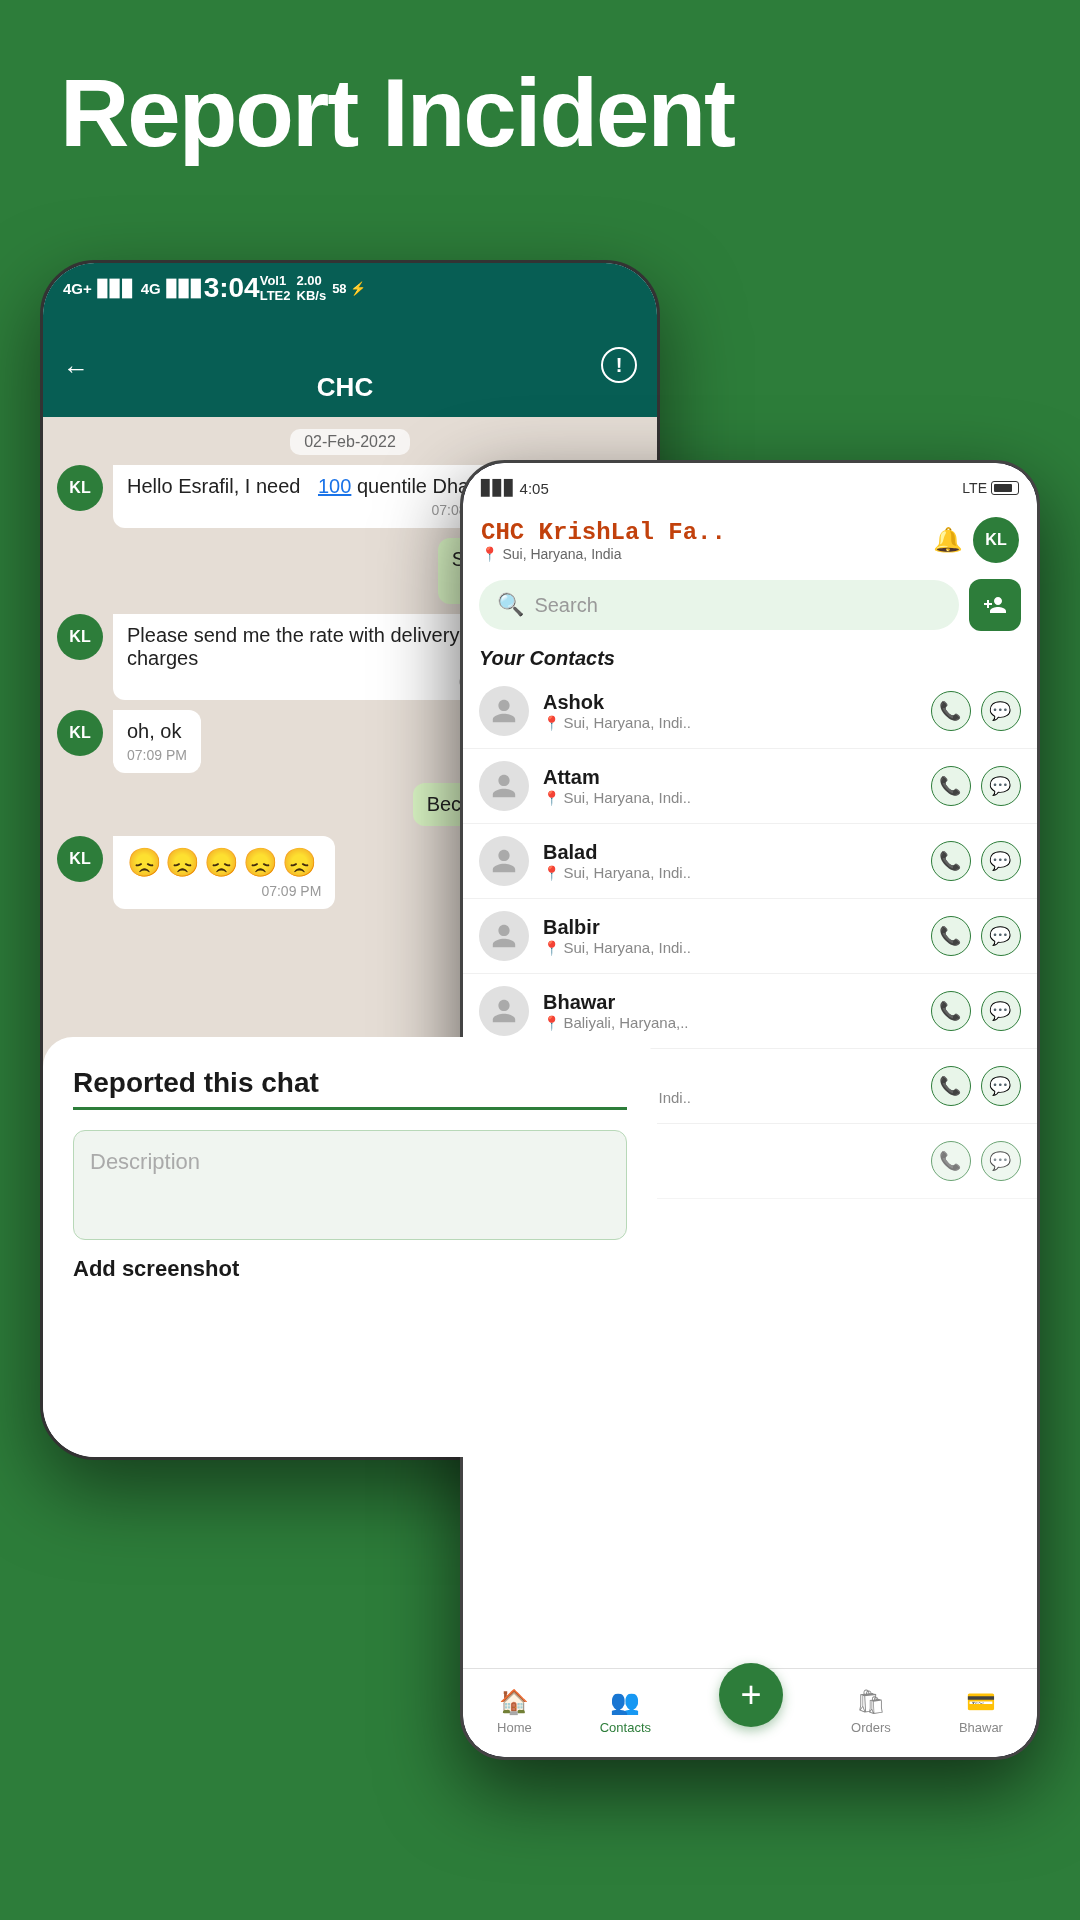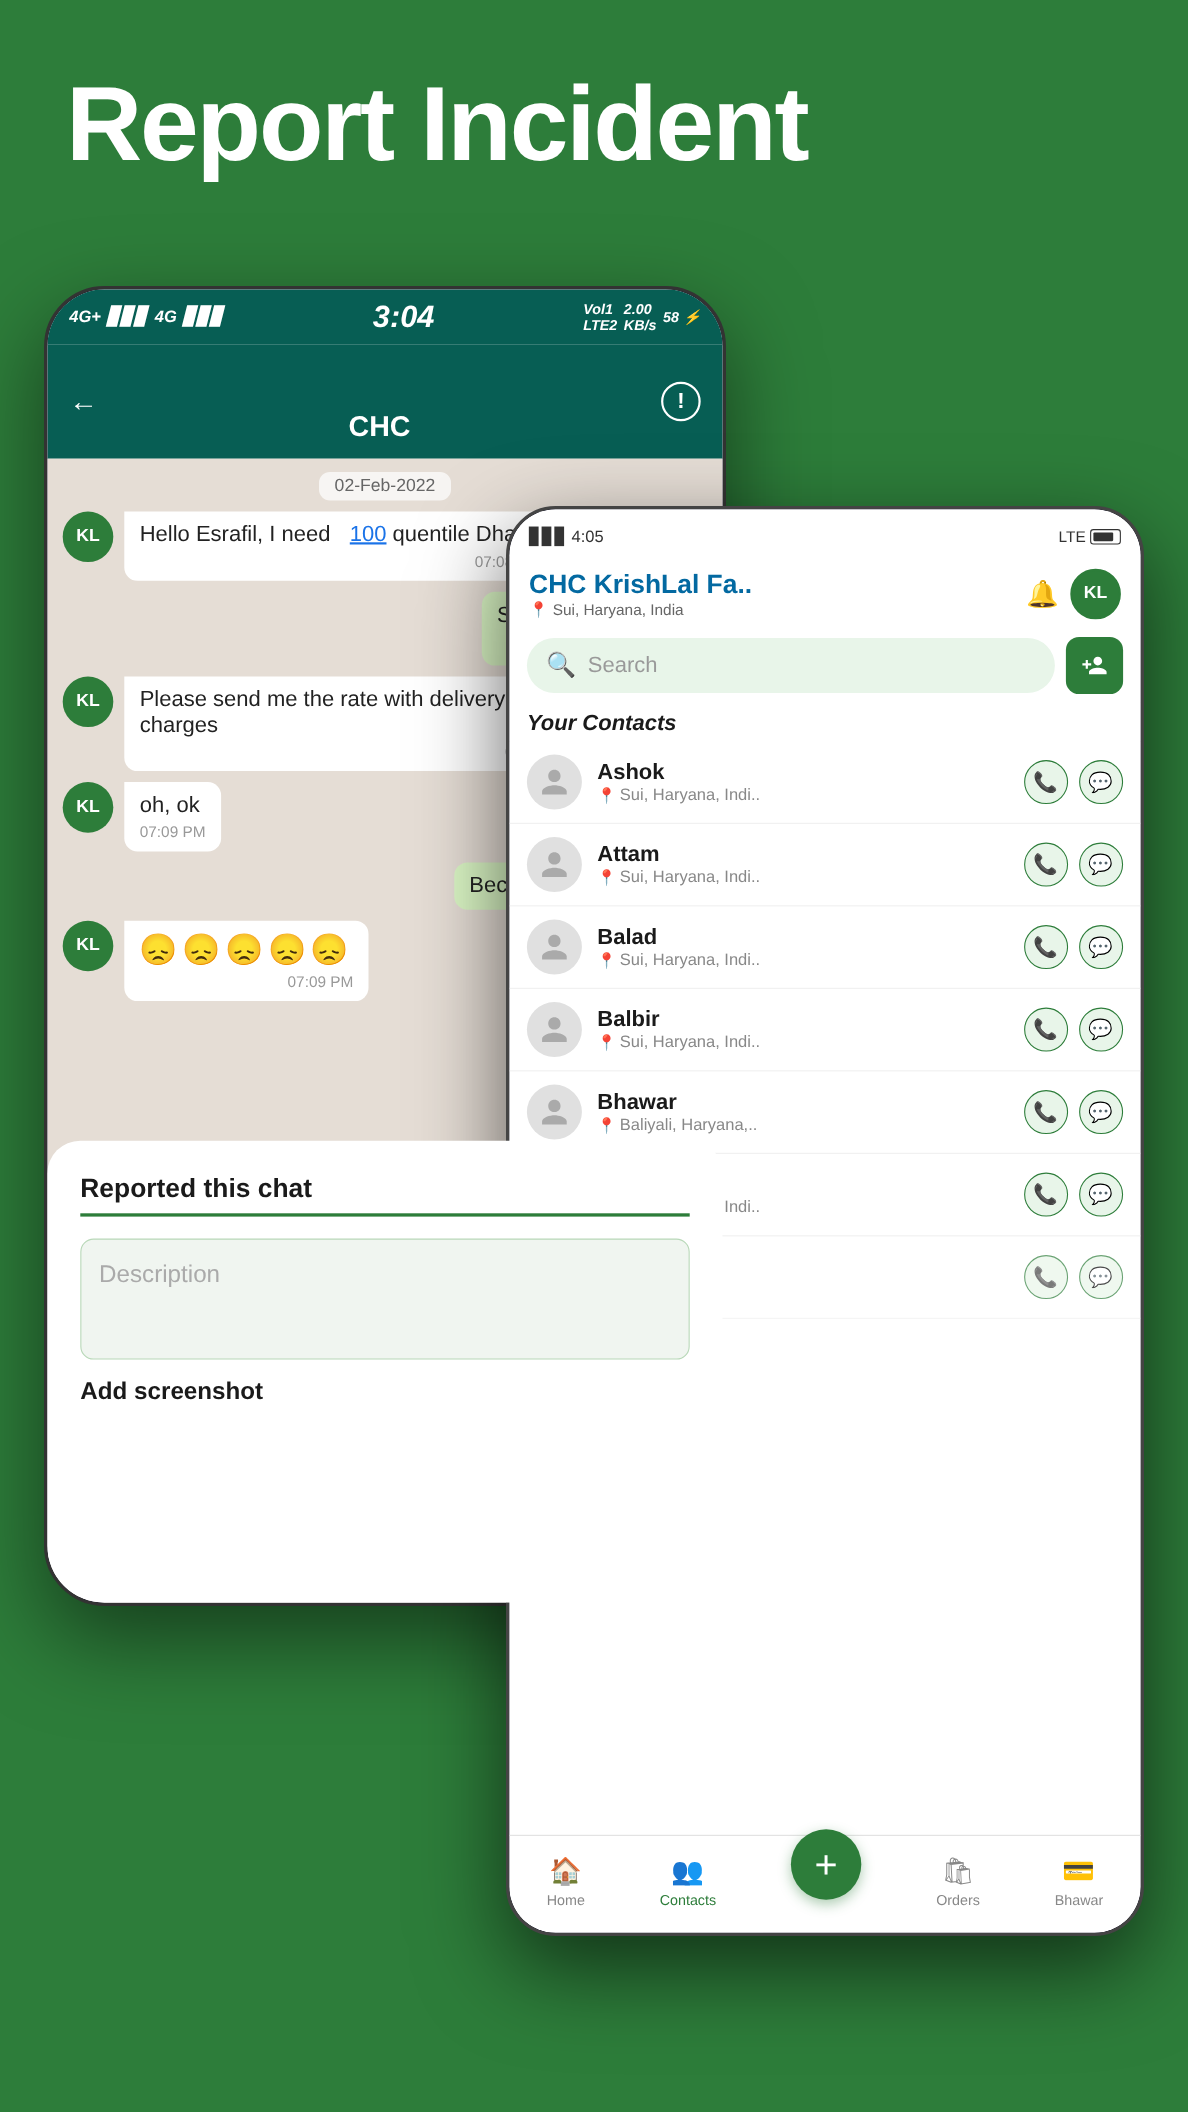--- a/index.html
+++ b/index.html
@@ -56,26 +56,24 @@
       display: flex;
       flex-direction: column;
     }
 
     
     .status-bar-back {
       background: #075e54;
       color: white;
       padding: 8px 20px;
       display: flex;
-      justify-content: space-between;
       align-items: center;
       font-size: 18px;
       font-weight: bold;
       min-height: 50px;
-      font-style: italic;
     }
     .status-left { display: flex; align-items: center; gap: 6px; font-size: 16px; }
     .status-time { font-size: 28px; font-weight: 700; }
     .status-right { display: flex; align-items: center; gap: 6px; font-size: 16px; }
 
     
     .chat-header {
       background: #075e54;
       color: white;
       padding: 14px 20px;
@@ -199,21 +197,21 @@
       bottom: 0;
       left: 0;
       right: 0;
       background: white;
       border-radius: 30px 30px 0 0;
       padding: 30px 30px 20px 30px;
       height: 420px;
       z-index: 10;
     }
     .report-title {
-      font-size: 24px;
+      font-size: 28px;
       font-weight: 700;
       color: #1a1a1a;
       margin-bottom: 8px;
     }
     .report-underline {
       width: 100%;
       height: 3px;
       background: #2d7d3a;
       margin-bottom: 20px;
     }
@@ -300,21 +298,22 @@
       padding: 10px 18px 8px 18px;
       display: flex;
       align-items: center;
       justify-content: space-between;
       background: white;
     }
     .app-title-block {}
     .app-title {
       font-size: 24px;
       font-weight: 700;
-      color: #0369a1;
+      color: #c2410c;
+      font-family: Liberation Mono, monospace;
     }
     .app-subtitle {
       font-size: 14px;
       color: #666;
       display: flex;
       align-items: center;
       gap: 4px;
     }
     .location-pin { color: #2d7d3a; font-size: 14px; }
     .app-icons { display: flex; align-items: center; gap: 10px; }

